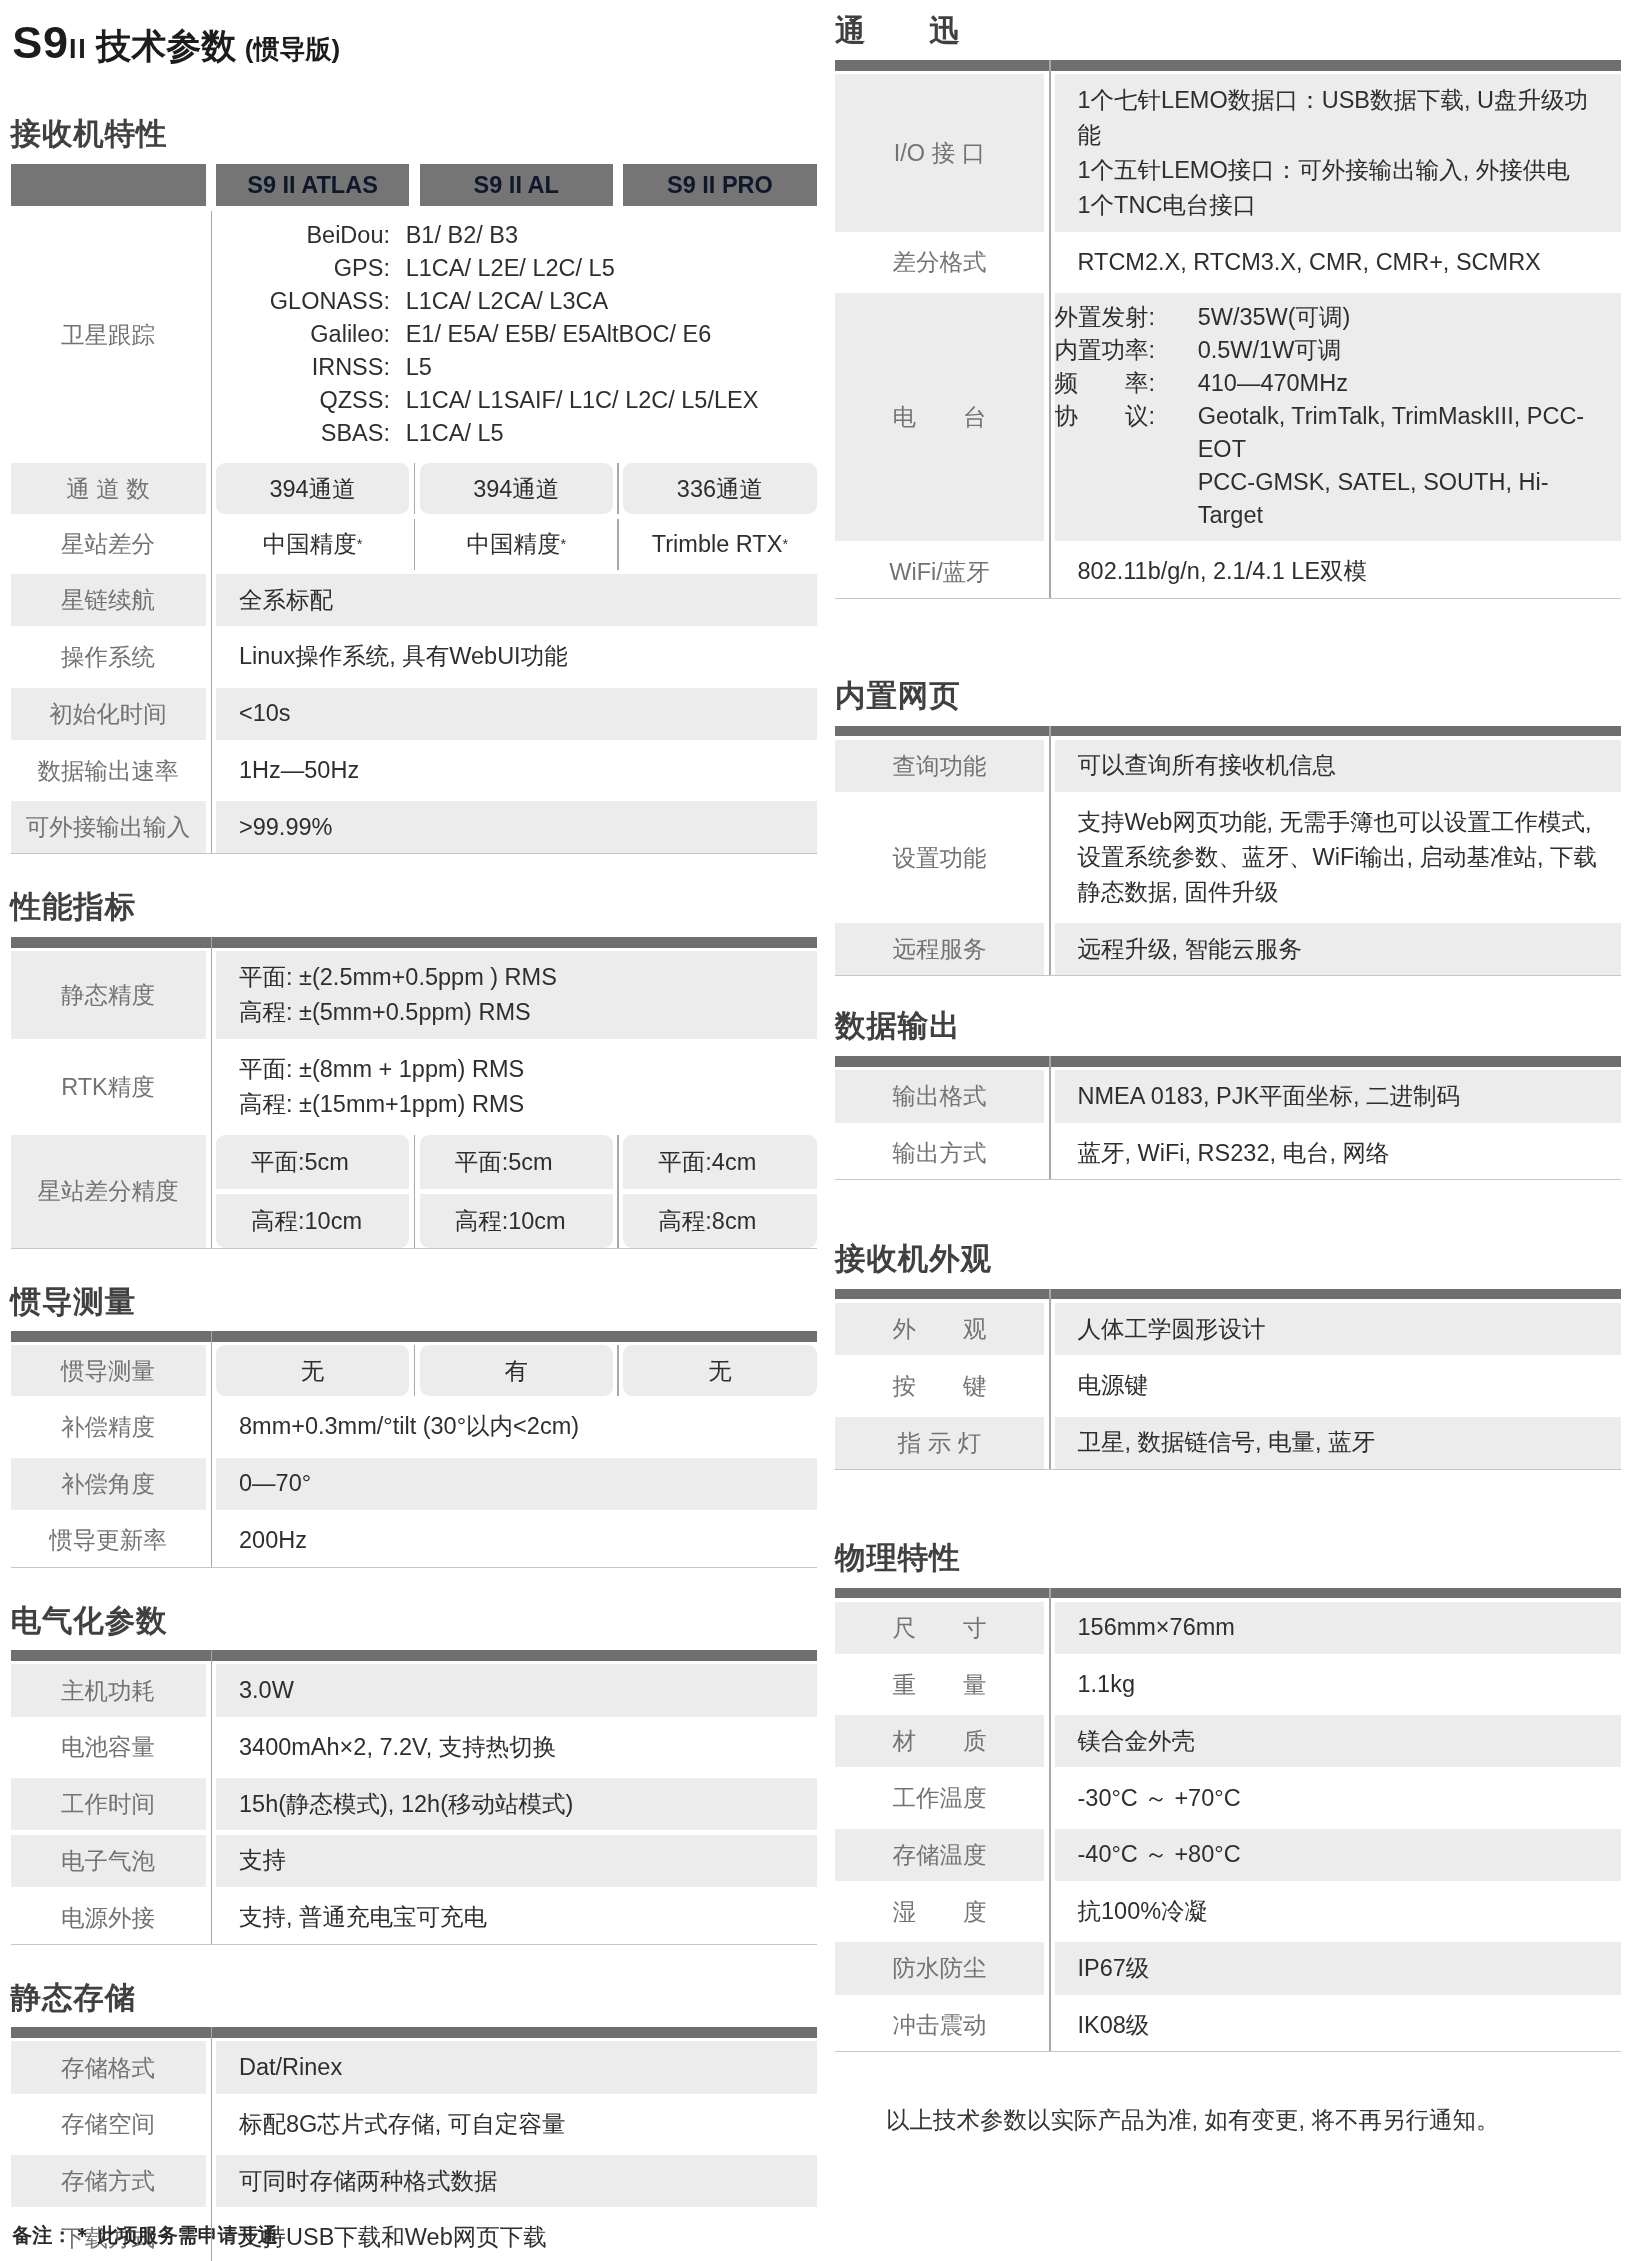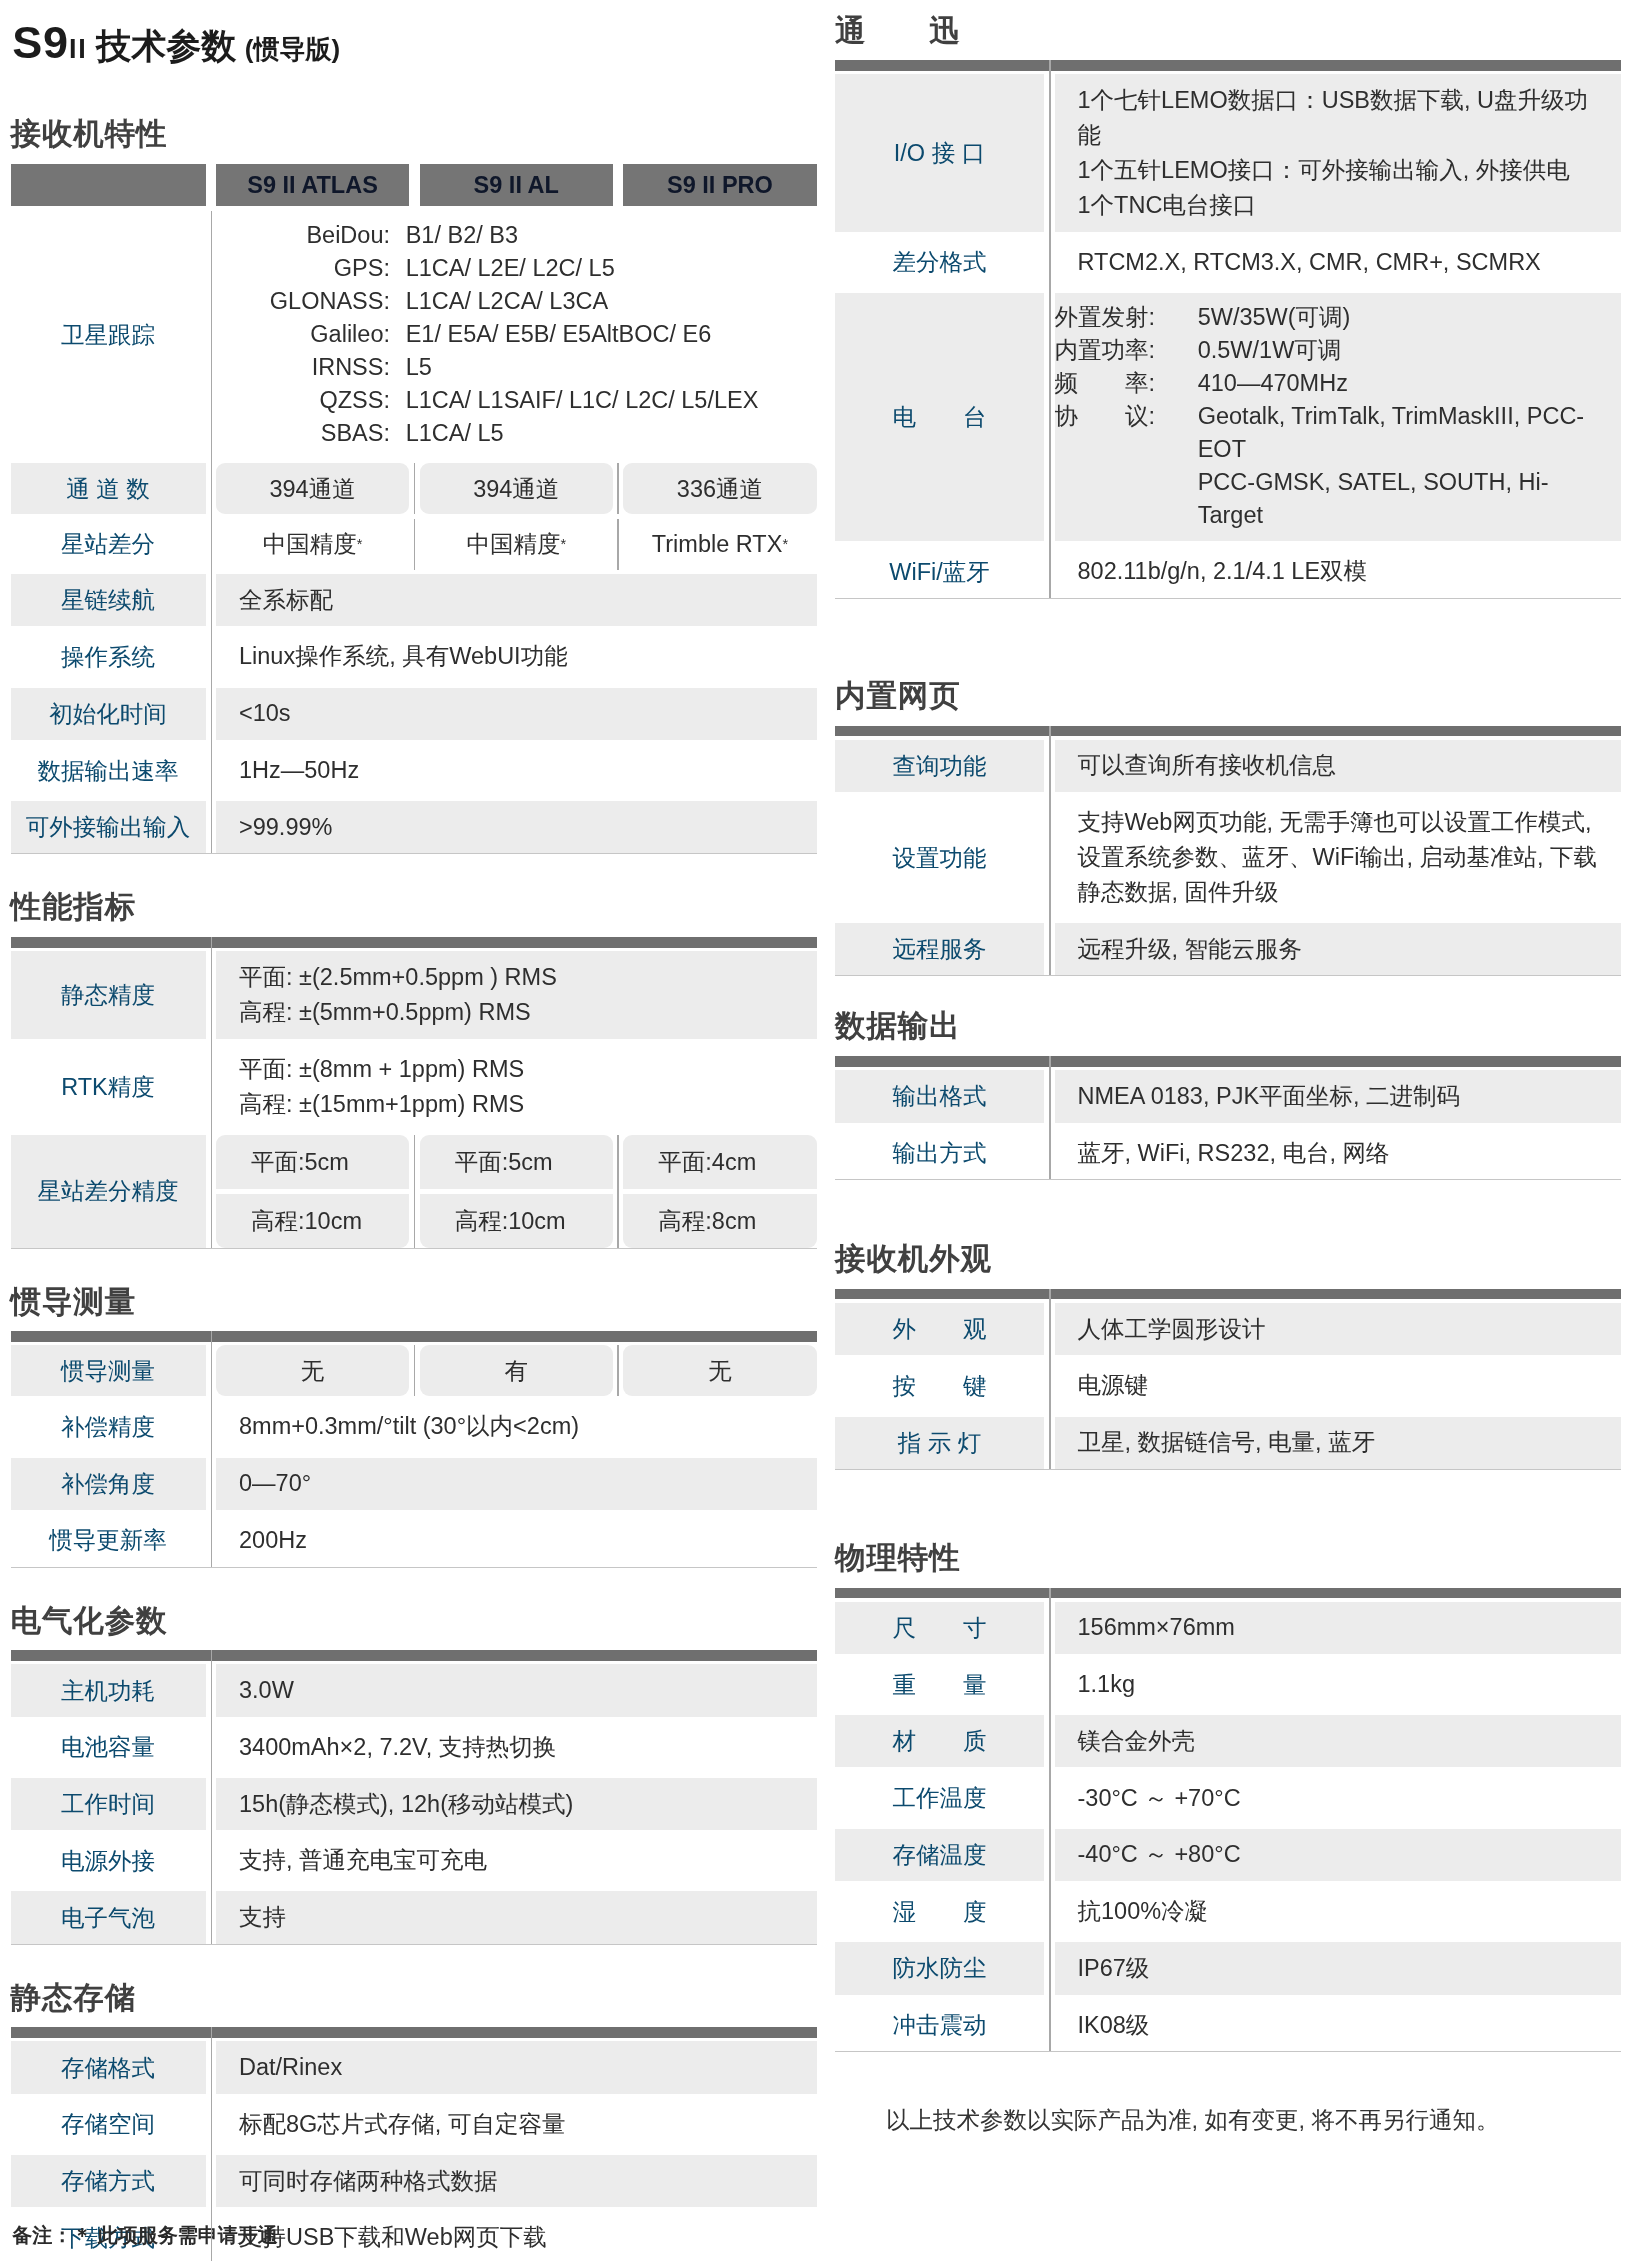--- a/index.html
+++ b/index.html
@@ -42,21 +42,21 @@
 
   .row { display:flex; column-gap:10.5px; min-height:51px; align-items:stretch; }
   .row + .row { margin-top:4.4px; }
 
   .header-row { min-height:42px; }
   .hcell { flex:1; background:#757575; color:#0f172a; font-weight:700; font-size:23.5px;
            display:flex; align-items:center; justify-content:center; }
   .col-left  .hcell-label { width:195px; flex:none; }
 
   .cell-label { flex:none; display:flex; align-items:center; justify-content:center;
-                font-size:23.5px; color:#0c4a6e; text-align:center; padding:5.2px 3.5px; }
+                font-size:23.5px; color:#737373; text-align:center; padding:5.2px 3.5px; }
   .col-left  .cell-label { width:195px; }
   .col-right .cell-label { width:209px; }
 
   .cell-value { flex:1; display:flex; flex-direction:column; justify-content:center;
                 padding:8.7px 15.7px 8.7px 23px; font-size:23.5px; line-height:35px; }
   .cell-value.kv { padding-left:0; }
 
   .zebra-g { background:#ececec; }
 
   .lines-item { line-height:35px; }
@@ -269,29 +269,29 @@
               <span>3400mAh×2, 7.2V, 支持热切换</span>
             </div>
           </div>
           <div class="row">
             <div class="cell-label zebra-g">工作时间</div>
             <div class="cell-value zebra-g">
               <span>15h(静态模式), 12h(移动站模式)</span>
             </div>
           </div>
           <div class="row">
+            <div class="cell-label zebra-g">电子气泡</div>
+            <div class="cell-value zebra-g">
+              <span>支持</span>
+            </div>
+          </div>
+          <div class="row">
             <div class="cell-label">电源外接</div>
             <div class="cell-value">
               <span>支持, 普通充电宝可充电</span>
-            </div>
-          </div>
-          <div class="row">
-            <div class="cell-label zebra-g">电子气泡</div>
-            <div class="cell-value zebra-g">
-              <span>支持</span>
             </div>
           </div>
         </div>
       </section>
       <section class="section sec-storage">
         <div class="sec-heading">静态存储</div>
         <div class="spec-table">
           <div class="vline"></div>
           <div class="bar"></div>
           <div class="row">

